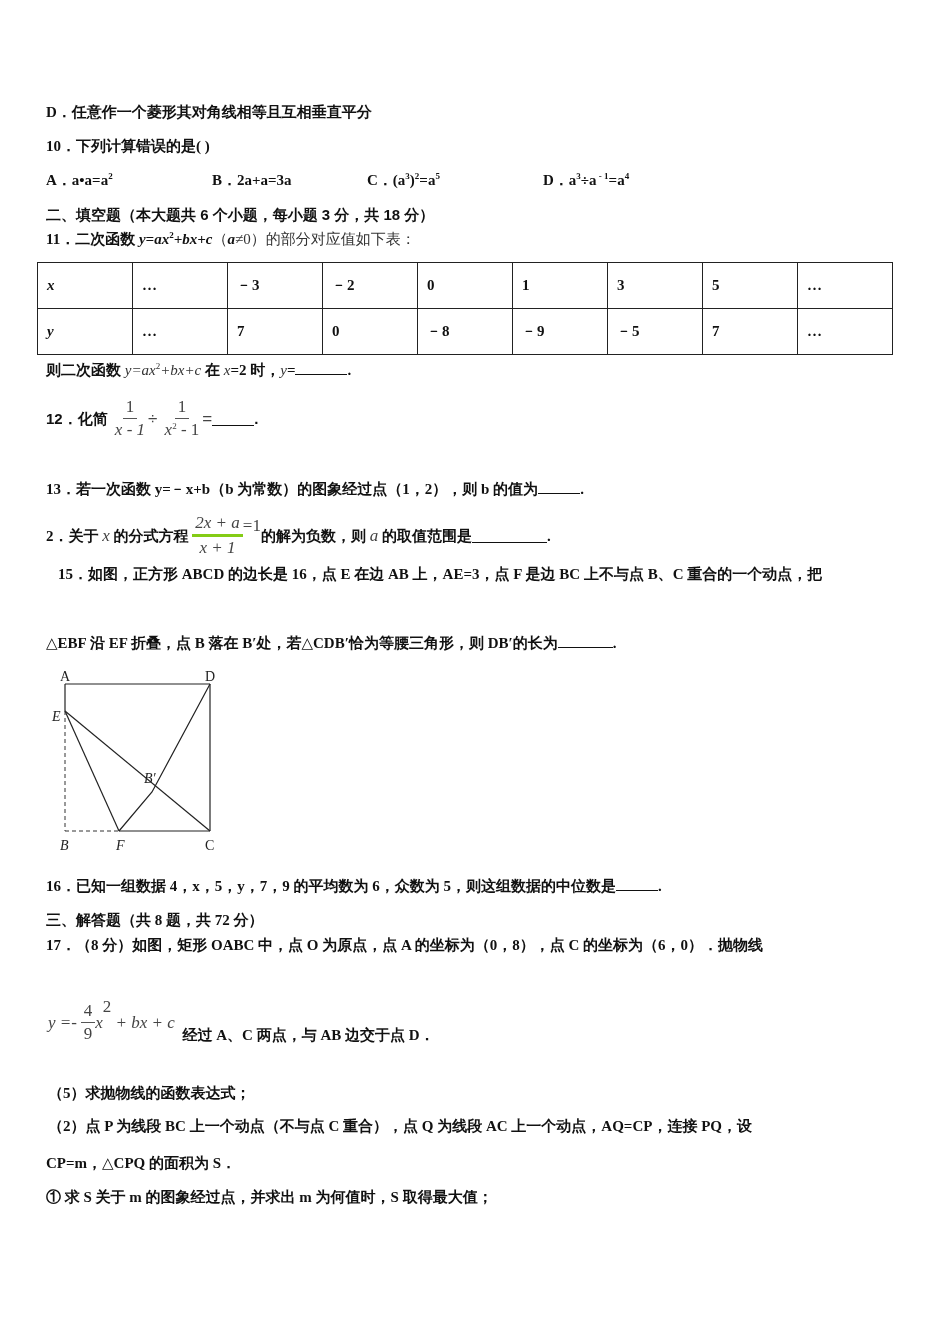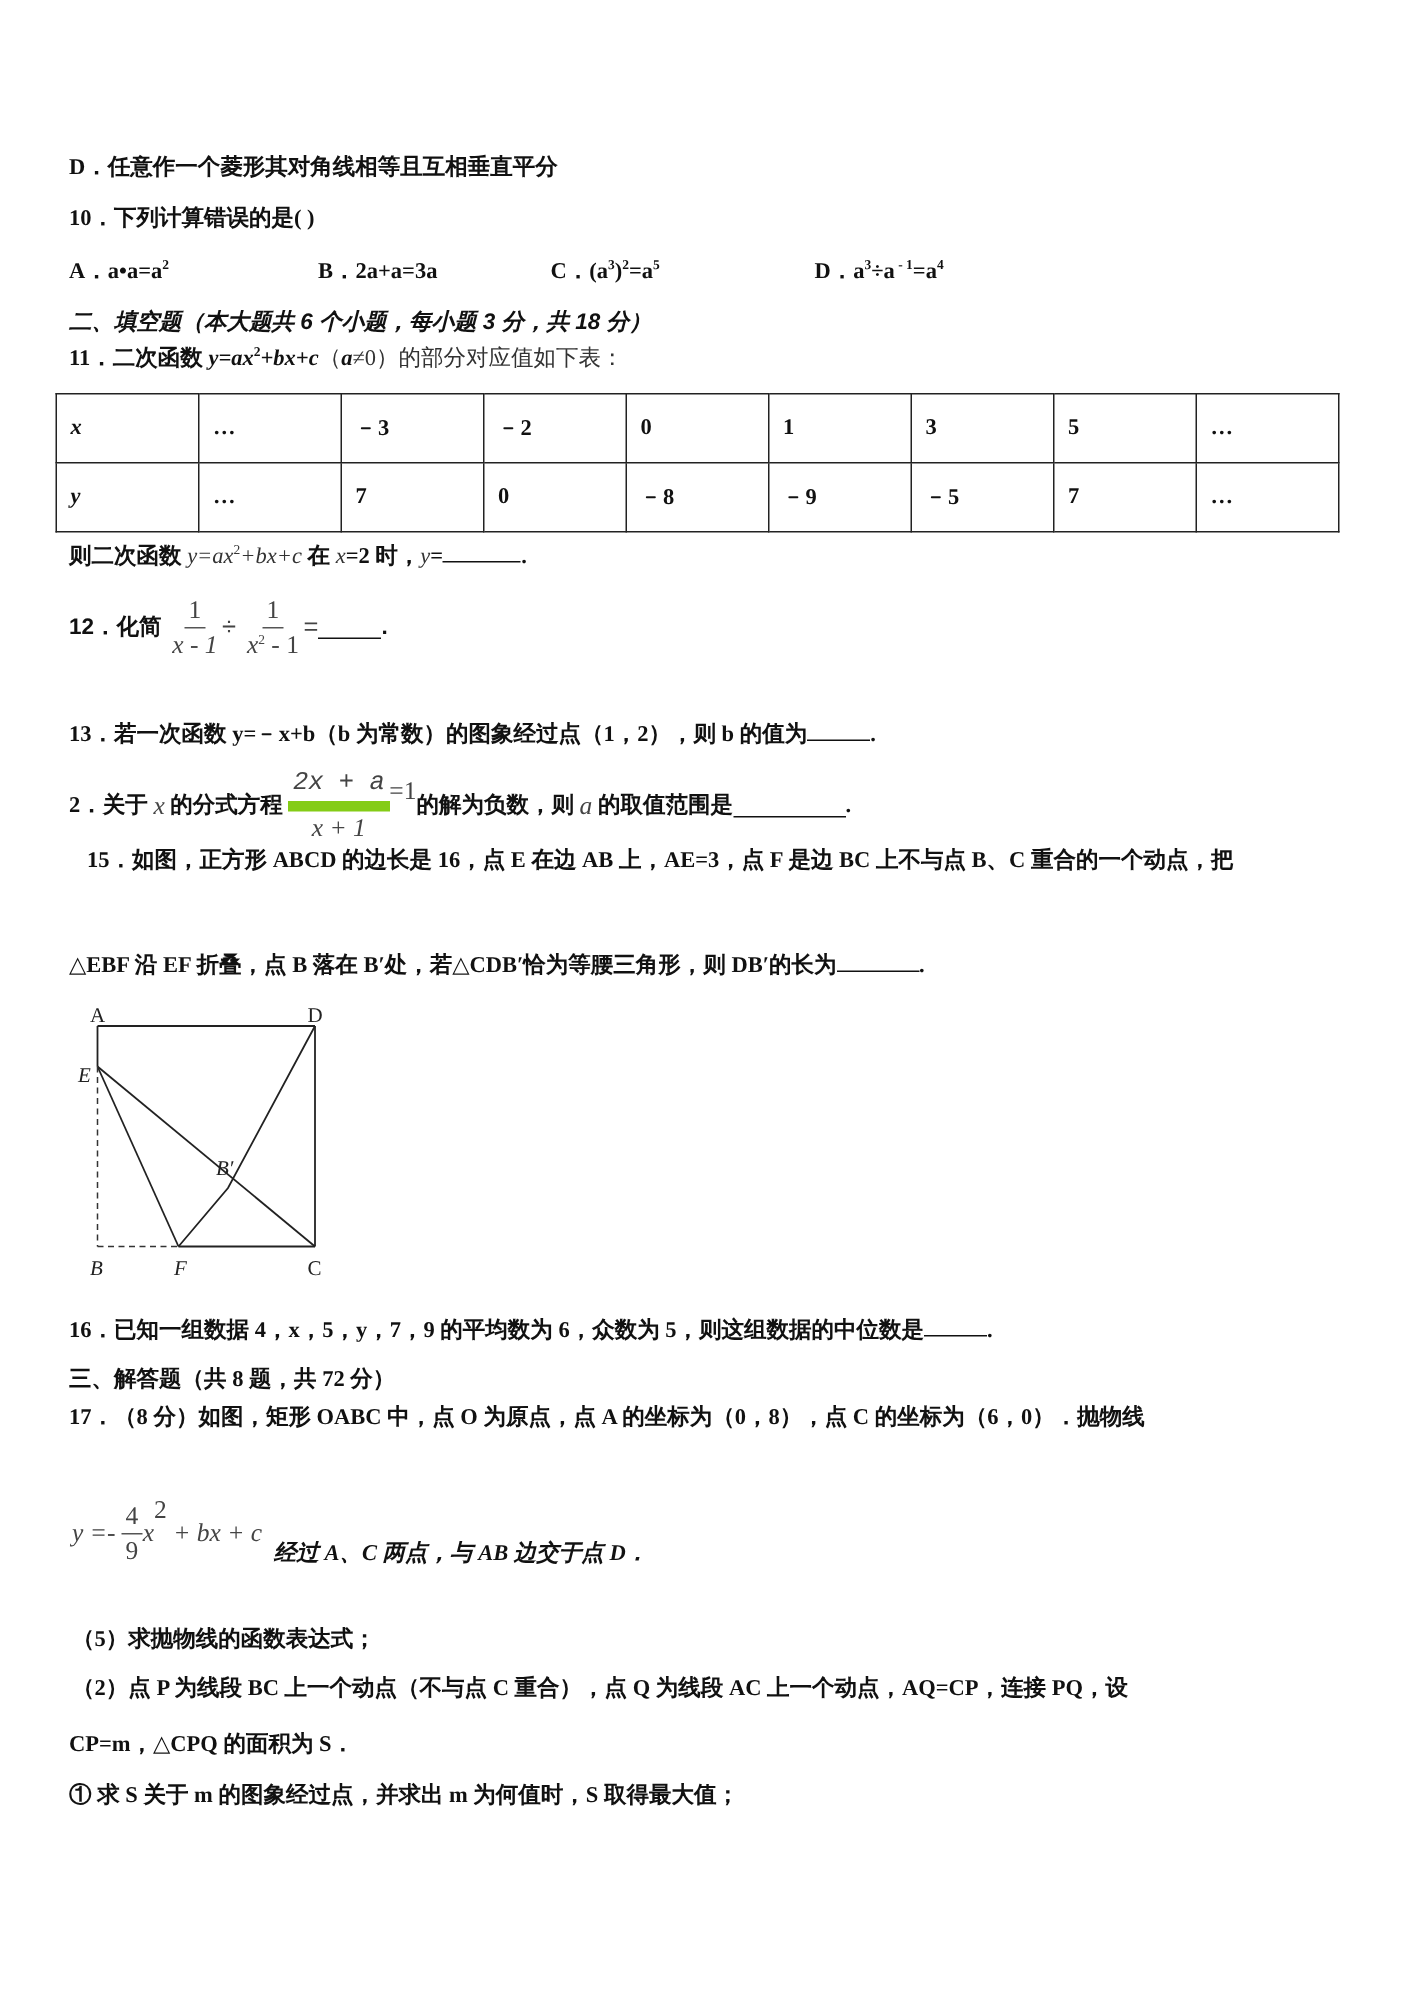--- a/index.html
+++ b/index.html
@@ -34,21 +34,21 @@
 <div class="opt" style="left:212px; top:171px;">
   <span>B．</span><span>2a+a=3a</span>
 </div>
 <div class="opt" style="left:367px; top:171px;">
   <span>C．</span><span>(a</span><sup>3</sup><span>)</span><sup>2</sup><span>=a</span><sup>5</sup>
 </div>
 <div class="opt" style="left:543px; top:171px;">
   <span>D．</span><span>a</span><sup>3</sup><span>÷a</span><sup> - 1</sup><span>=a</span><sup>4</sup>
 </div>
 
-<div class="line sans" style="top:205px;font-style:italic;">二、填空题（本大题共 6 个小题，每小题 3 分，共 18 分）</div>
+<div class="line sans" style="top:205px;">二、填空题（本大题共 6 个小题，每小题 3 分，共 18 分）</div>
 
 <div class="line" style="top:229px;">
   <span>11．二次函数 </span><span class="it">y=ax</span><sup>2</sup><span class="it">+bx+c</span><span class="light">（</span><span class="it">a</span><span class="light">≠0）</span><span class="light sans">的部分对应值如下表：</span>
 </div>
 
 <table class="vals">
   <tbody>
       <tr>
     <td class="it">x</td>
     <td>…</td>
@@ -90,21 +90,21 @@
   </span><span class="mathn" style="vertical-align:middle;">=</span><span class="blank" style="width:42px; vertical-align:middle;"></span><span style="vertical-align:middle;">.</span>
 </div>
 
 <div class="line" style="top:479px;">
   <span>13．若一次函数 y=﹣x+b（b 为常数）的图象经过点（1，2），则 b 的值为</span><span class="blank" style="width:42px;"></span><span>.</span>
 </div>
 
 <div class="line" style="top:512px; line-height:22px;">
   <span style="vertical-align:middle;">2．关于 </span><span class="it mathn" style="vertical-align:middle;">x</span><span style="vertical-align:middle;"> 的分式方程</span>
   <span class="frac">
-    <span class="num it" style="border-bottom:7px solid #84cc16;font-family:Liberation Mono, monospace;">2x + a</span>
+    <span class="num it" style="border-bottom:3px solid #84cc16;">2x + a</span>
     <span class="den it">x + 1</span>
   </span><span class="mathn" style="vertical-align:8px;">=1</span><span style="vertical-align:middle;">的解为负数，则 </span><span class="it mathn" style="vertical-align:middle;">a</span><span style="vertical-align:middle;"> 的取值范围是</span><span class="blank" style="width:75px; vertical-align:middle;"></span><span style="vertical-align:middle;">.</span>
 </div>
 
 <div class="line" style="top:564px;margin-left:12px;">15．如图，正方形 ABCD 的边长是 16，点 E 在边 AB 上，AE=3，点 F 是边 BC 上不与点 B、C 重合的一个动点，把</div>
 <div class="line" style="top:633px;">
   <span>△EBF 沿 EF 折叠，点 B 落在 B′处，若△CDB′恰为等腰三角形，则 DB′的长为</span><span class="blank" style="width:55px;"></span><span>.</span>
 </div>
 
 <svg style="position:absolute; left:40px; top:665px;" width="200" height="195" viewBox="0 0 200 195">
@@ -139,19 +139,19 @@
 <div class="line" style="top:910px;">三、解答题（共 8 题，共 72 分）</div>
 
 <div class="line" style="top:935px;">17．（8 分）如图，矩形 OABC 中，点 O 为原点，点 A 的坐标为（0，8），点 C 的坐标为（6，0）．抛物线</div>
 
 <div class="line" style="top:1000px; left:48px; line-height:22px;">
   <span class="it mathn" style="vertical-align:middle;">y =-</span>
   <span class="frac">
     <span class="num">4</span>
     <span class="den">9</span>
   </span><span class="it mathn" style="vertical-align:middle;">x</span><sup class="mathn" style="vertical-align:14px;">2</sup><span class="it mathn" style="vertical-align:middle;"> + bx + c</span>
-  <span style="vertical-align:-14px; margin-left:4px;font-style:italic;">经过 A、C 两点，与 AB 边交于点 D．</span>
+  <span style="vertical-align:-14px; margin-left:4px;">经过 A、C 两点，与 AB 边交于点 D．</span>
 </div>
 
 <div class="line" style="top:1083px; left:48px;">（5）求抛物线的函数表达式；</div>
 <div class="line" style="top:1116px; left:48px;">（2）点 P 为线段 BC 上一个动点（不与点 C 重合），点 Q 为线段 AC 上一个动点，AQ=CP，连接 PQ，设</div>
 <div class="line" style="top:1153px;">CP=m，△CPQ 的面积为 S．</div>
 <div class="line" style="top:1187px;">① 求 S 关于 m 的图象经过点，并求出 m 为何值时，S 取得最大值；</div>
 
 </body></html>

